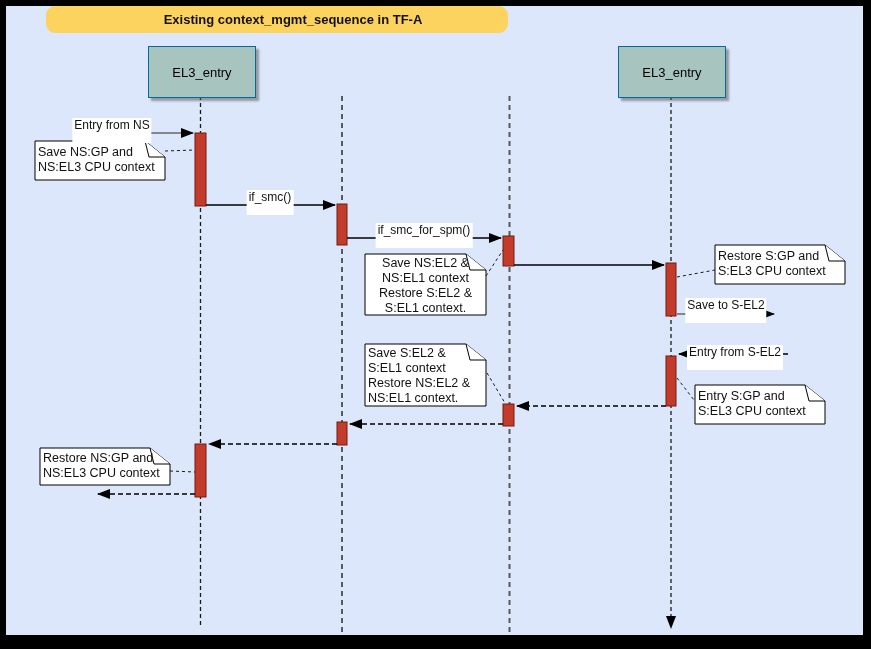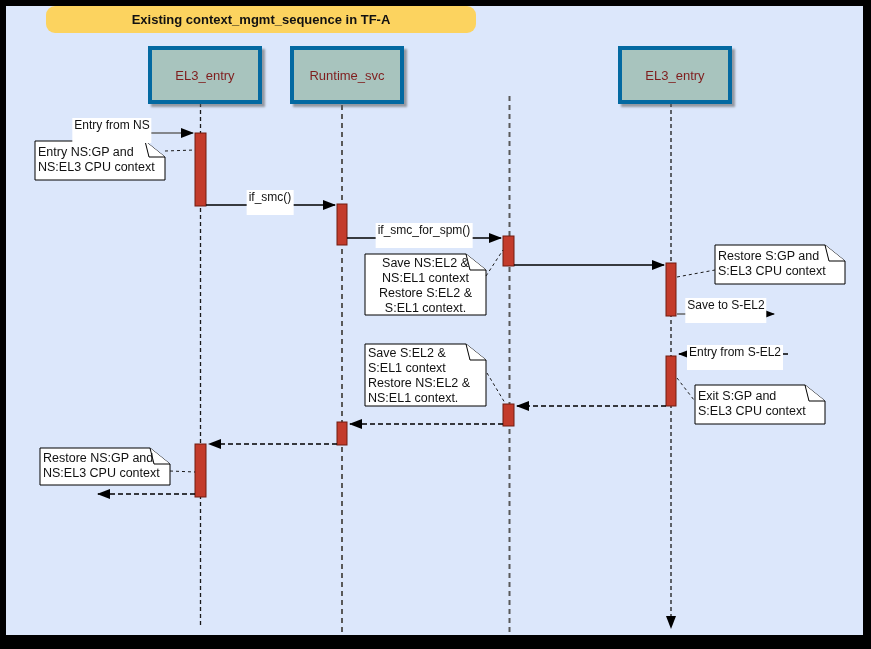--- a/index.html
+++ b/index.html
@@ -12,24 +12,24 @@
   .ll.thick{stroke:#595959;stroke-width:2;stroke-dasharray:5 4;}
   .act{fill:#C33B2B;stroke:#701C10;stroke-width:1;}
   .msg{stroke:#000;stroke-width:1.3;fill:none;}
   .msg.gray{stroke:#666;}
   .ret{stroke:#000;stroke-width:1.3;stroke-dasharray:5 3;fill:none;}
   .conn{stroke:#1a1a1a;stroke-width:1;stroke-dasharray:3 3;fill:none;}
   .noteshape{fill:#fff;stroke:#000;stroke-width:1;}
   .fold{fill:#fff;stroke:#000;stroke-width:1;}
   .title{position:absolute;left:46px;top:6px;width:430px;height:27px;background:#FCD35F;
          border-radius:9px;display:flex;align-items:center;justify-content:center;
-         font-size:13px;font-weight:bold;color:#111;}
-  .head{position:absolute;width:106px;height:50px;background:#A8C4BE;border:4px solid #0369a1;
+         font-size:13px;font-weight:bold;color:#111;padding-left:32px;}
+  .head{position:absolute;width:106px;height:50px;background:#A8C4BE;border:1px solid #0369a1;
         box-shadow:3px 3px 2px rgba(90,90,90,0.55);display:flex;align-items:center;
-        justify-content:center;font-size:13px;color:#7f1d1d;}
+        justify-content:center;font-size:13px;color:#000000;}
   .mlabel{position:absolute;font-size:12px;color:#111;background:#fff;padding:0 2px;
           height:25px;line-height:15px;white-space:nowrap;}
   .center{transform:translateX(-50%);}
   .notetext{position:absolute;font-size:12.5px;line-height:15px;color:#111;
             white-space:pre-line;}
 </style>
 </head>
 <body>
 
 <div class="frame">
@@ -87,42 +87,39 @@
     <line class="ret" x1="503" y1="424" x2="350" y2="424" marker-end="url(#arrow)"></line>
     <line class="ret" x1="337" y1="444" x2="209" y2="444" marker-end="url(#arrow)"></line>
     <line class="ret" x1="195" y1="494" x2="98" y2="494" marker-end="url(#arrow)"></line>
   </svg>
 
   <div class="title">Existing context_mgmt_sequence in TF-A</div>
 
   <div class="head" style="left:148px;top:46px;">
     <span>EL3_entry</span>
   </div>
-  <div class="head" style="left:290px;top:46px;">
-    <span>Runtime_svc</span>
-  </div>
   <div class="head" style="left:618px;top:46px;">
     <span>EL3_entry</span>
   </div>
 
   <div class="mlabel center" style="left:112px;top:118px;">Entry from NS</div>
   <div class="mlabel center" style="left:270px;top:190px;">if_smc()</div>
   <div class="mlabel center" style="left:424px;top:223px;">if_smc_for_spm()</div>
   <div class="mlabel center" style="left:726px;top:298px;">Save to S-EL2</div>
   <div class="mlabel center" style="left:735px;top:345px;">Entry from S-EL2</div>
 
-  <div class="notetext" style="left:38px;top:145px;width:124px;">Entry NS:GP and
+  <div class="notetext" style="left:38px;top:145px;width:124px;">Save NS:GP and
 NS:EL3 CPU context</div>
   <div class="notetext" style="left:368px;top:256px;width:115px;text-align:center;">Save NS:EL2 &amp;
 NS:EL1 context
 Restore S:EL2 &amp;
 S:EL1 context.</div>
   <div class="notetext" style="left:718px;top:249px;width:124px;">Restore S:GP and
 S:EL3 CPU context</div>
   <div class="notetext" style="left:368px;top:346px;width:115px;">Save S:EL2 &amp;
 S:EL1 context
 Restore NS:EL2 &amp;
 NS:EL1 context.</div>
-  <div class="notetext" style="left:698px;top:389px;width:124px;">Exit S:GP and
+  <div class="notetext" style="left:698px;top:389px;width:124px;">Entry S:GP and
 S:EL3 CPU context</div>
   <div class="notetext" style="left:43px;top:451px;width:124px;">Restore NS:GP and
 NS:EL3 CPU context</div>
 </div>
 
 </body></html>

